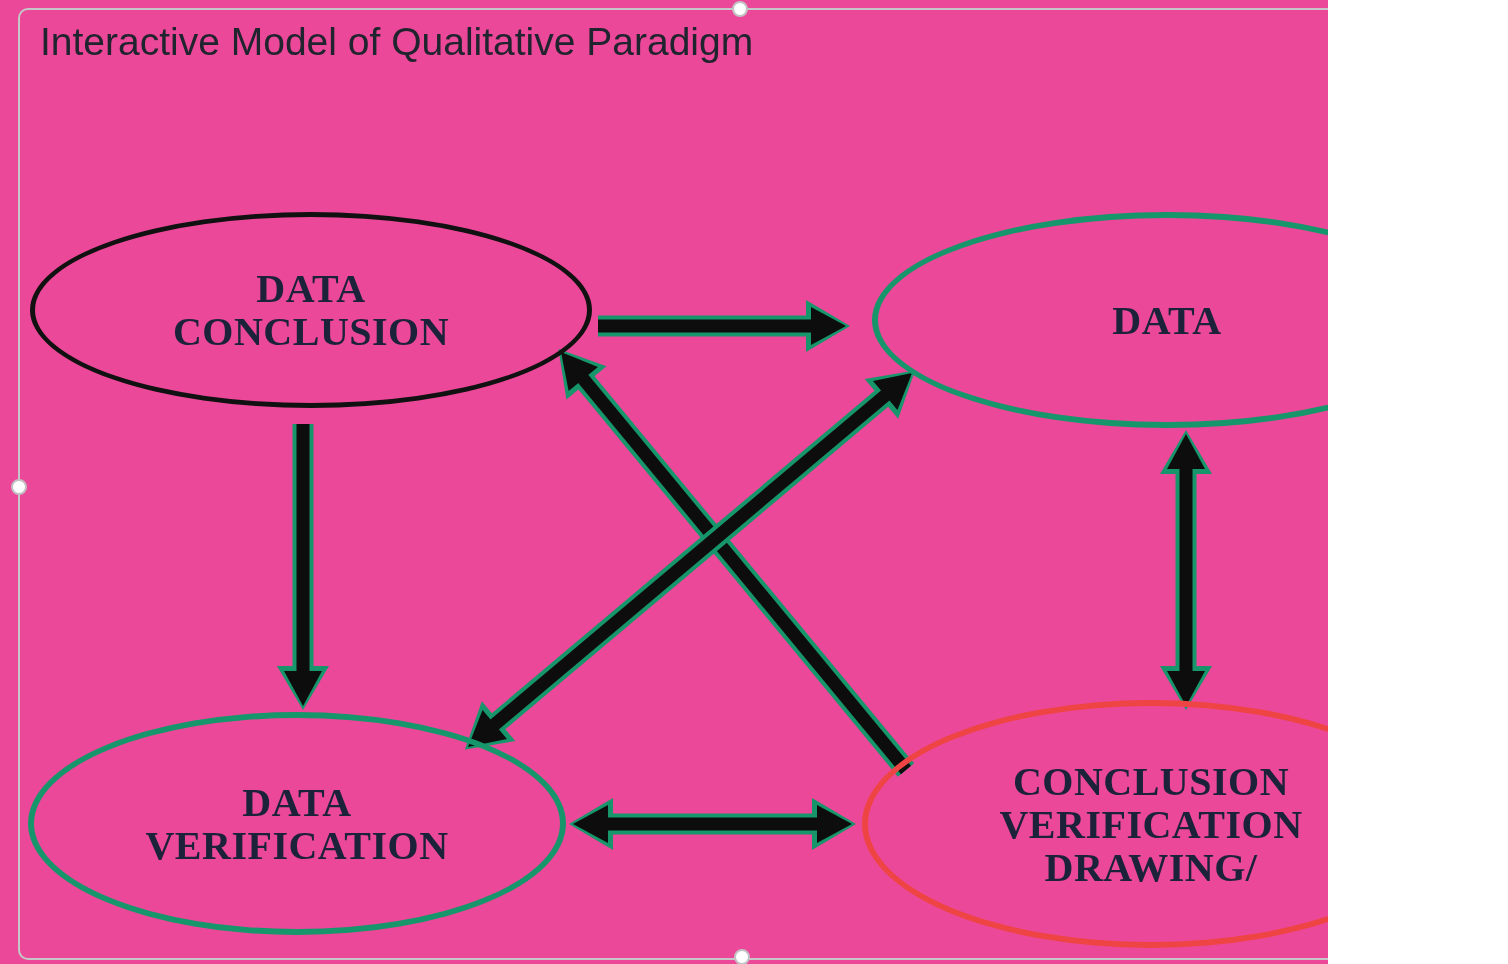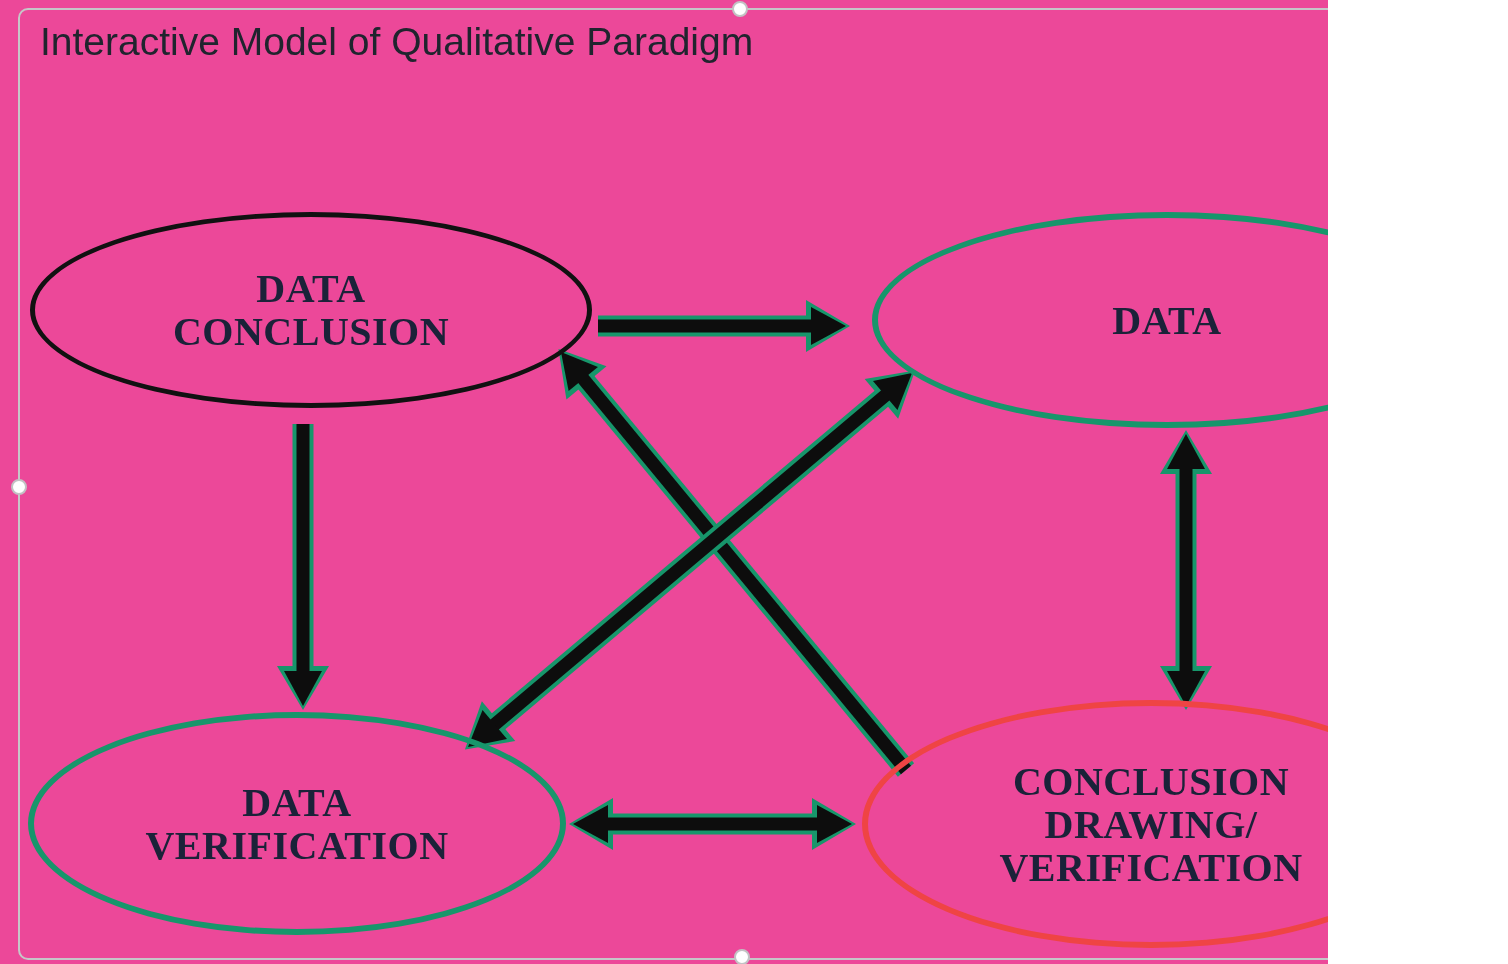--- a/index.html
+++ b/index.html
@@ -115,18 +115,18 @@
   <div class="node" id="node-condensation">
     <div class="node-label">
       <div>DATA</div>
       <div>VERIFICATION</div>
     </div>
   </div>
 
   <div class="node" id="node-conclusion">
     <div class="node-label">
       <div>CONCLUSION</div>
+      <div>VERIFICATION</div>
       <div>DRAWING/</div>
-      <div>VERIFICATION</div>
     </div>
   </div>
 
 </div>
 
 </body></html>

